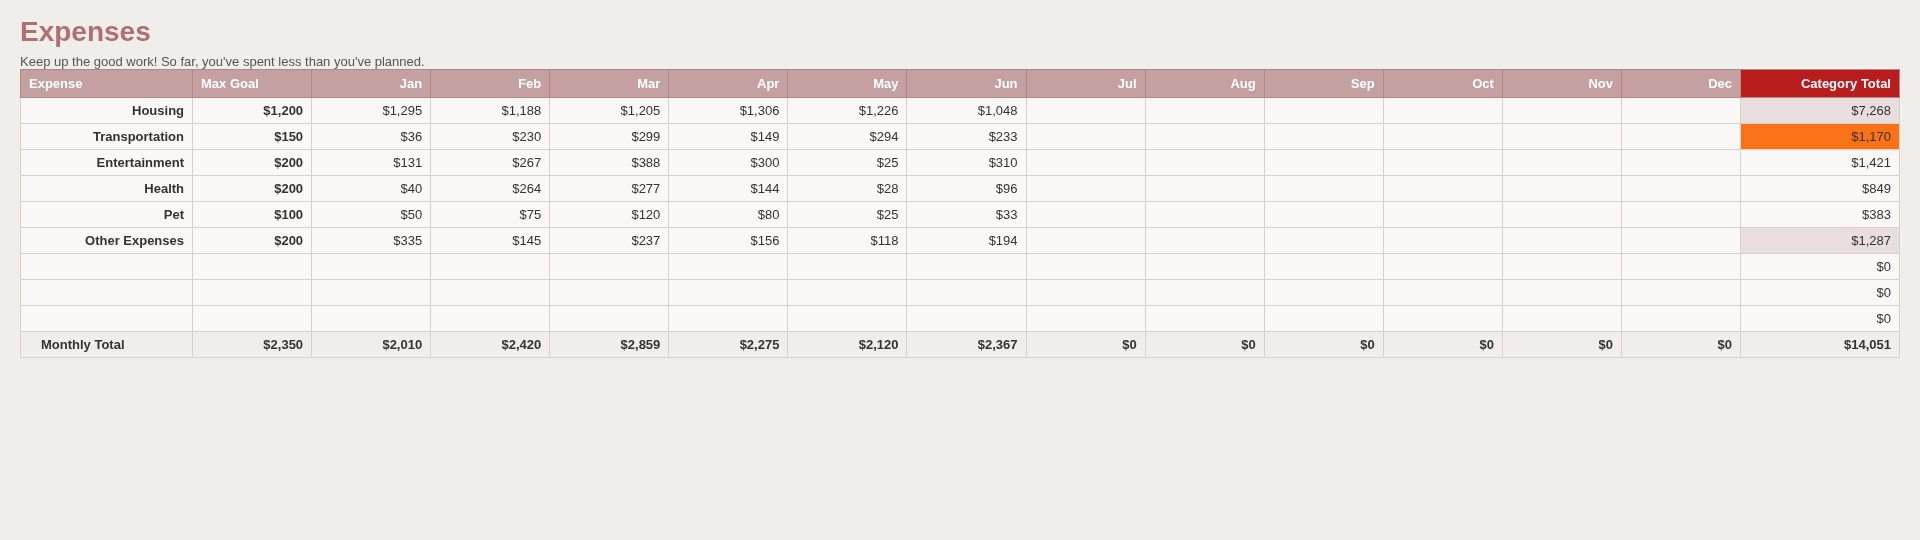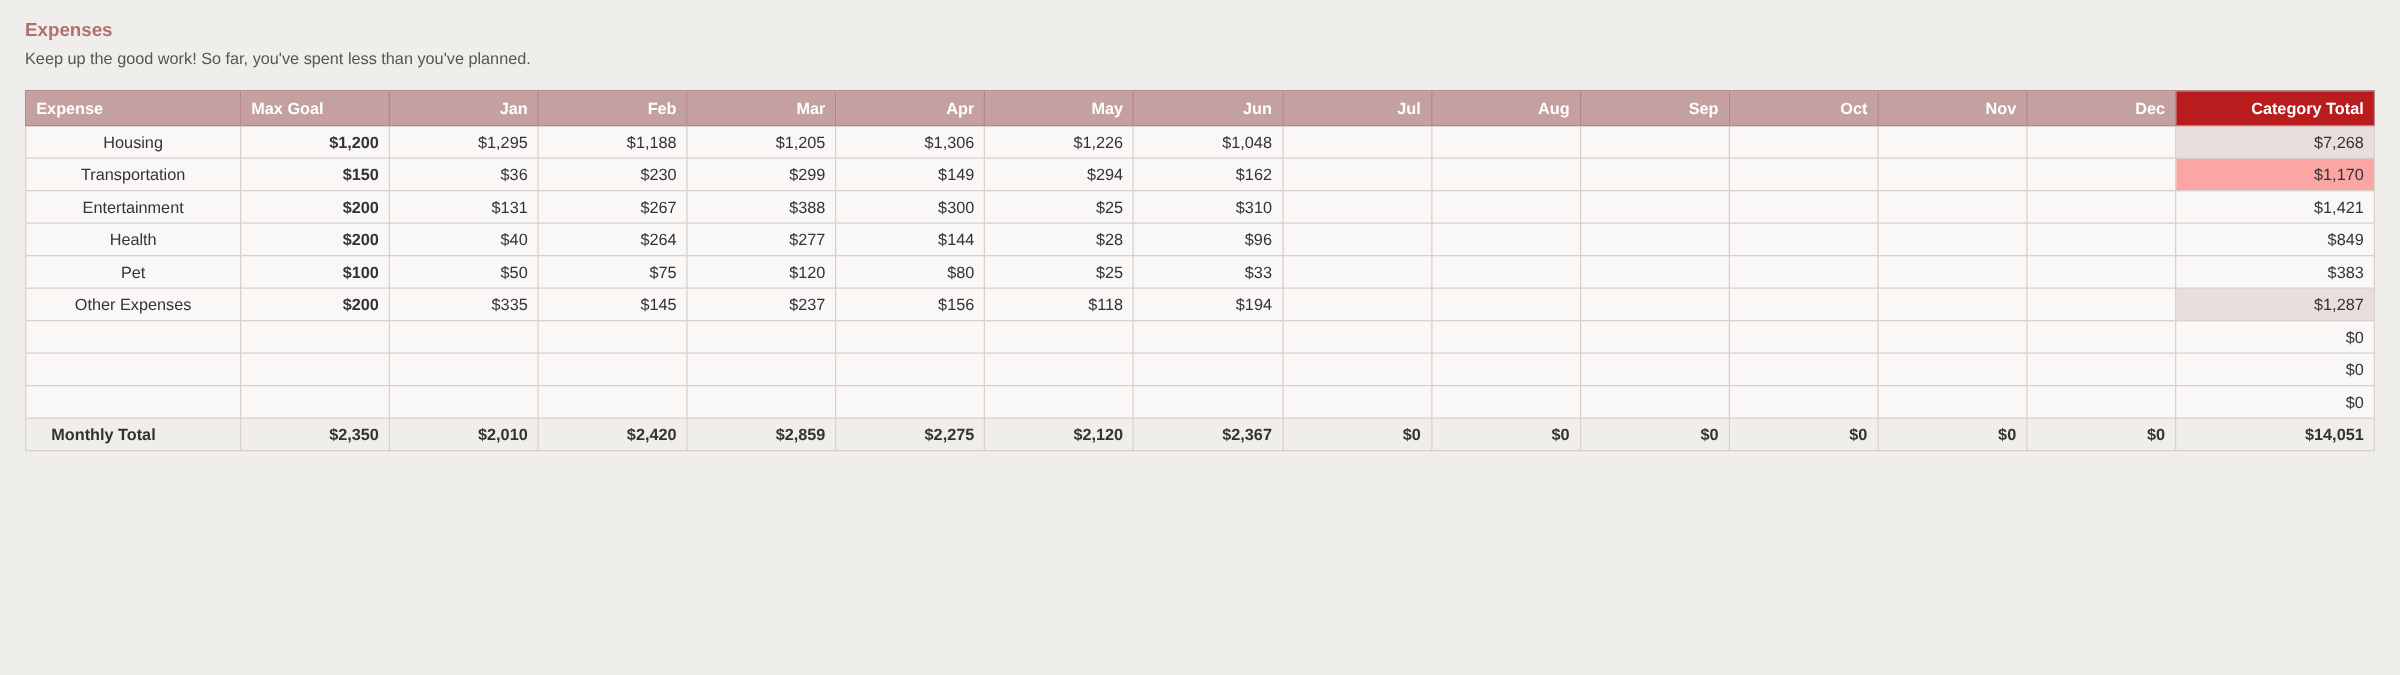--- a/index.html
+++ b/index.html
@@ -6,28 +6,27 @@
     body {
       background-color: #f0eeeb;
       font-family: Arial, sans-serif;
       font-size: 13px;
       padding: 16px 20px;
       width: 1920px;
       min-height: 540px;
     }
     .page-title {
       color: #b07070;
-      font-size: 15px;
+      font-size: 28px;
       font-weight: bold;
       margin-bottom: 6px;
     }
     .subtitle {
       color: #555;
       font-size: 13px;
-      margin-bottom: 18px;
     }
     table {
       width: 100%;
       border-collapse: collapse;
       table-layout: fixed;
     }
     col.expense-col { width: 130px; }
     col.goal-col { width: 90px; }
     col.month-col { width: 90px; }
     col.total-col { width: 120px; }
@@ -51,22 +50,22 @@
 
     tbody tr td {
       padding: 5px 8px;
       border: 1px solid #d8d0cc;
       text-align: right;
       background-color: #faf8f6;
       color: #333;
       font-size: 13px;
     }
     tbody tr td:first-child {
-      text-align: center;
-      font-weight: normal;
+      text-align: right;
+      font-weight: bold;
     }
     tbody tr td:nth-child(2) {
       text-align: right;
       font-weight: bold;
     }
     tbody tr.shaded td.total-cell {
       background-color: #e8dede;
     }
     tfoot tr td {
       padding: 5px 8px;
@@ -144,28 +143,28 @@
         <td class="total-cell" style="background-color: rgb(232, 222, 222); margin-left: 45px;">$7,268</td>
       </tr>
       <tr class="shaded">
         <td>Transportation</td>
         <td>$150</td>
         <td>$36</td>
         <td>$230</td>
         <td>$299</td>
         <td>$149</td>
         <td>$294</td>
-        <td>$162</td>
-        <td></td>
-        <td></td>
-        <td></td>
-        <td></td>
-        <td></td>
-        <td></td>
-        <td class="total-cell" style="background-color: #fca5a5;">$1,170</td>
+        <td>$233</td>
+        <td></td>
+        <td></td>
+        <td></td>
+        <td></td>
+        <td></td>
+        <td></td>
+        <td class="total-cell" style="background-color: #f97316;">$1,170</td>
       </tr>
       <tr>
         <td>Entertainment</td>
         <td>$200</td>
         <td>$131</td>
         <td>$267</td>
         <td>$388</td>
         <td>$300</td>
         <td>$25</td>
         <td>$310</td>

